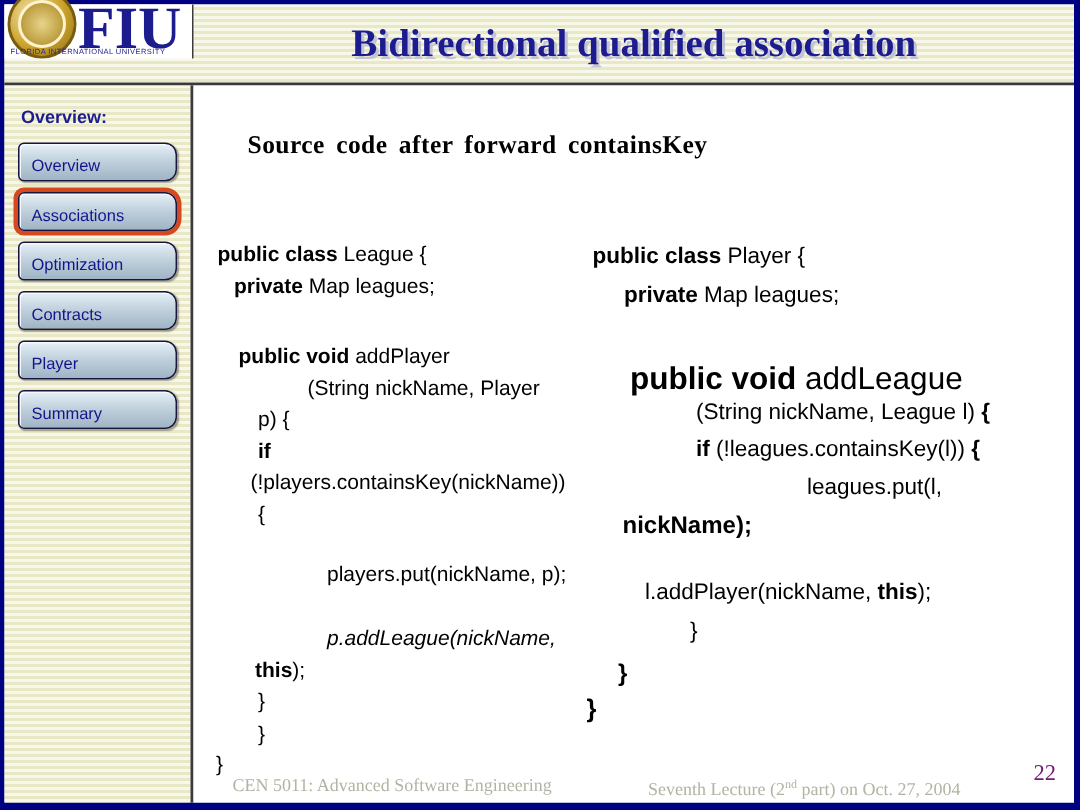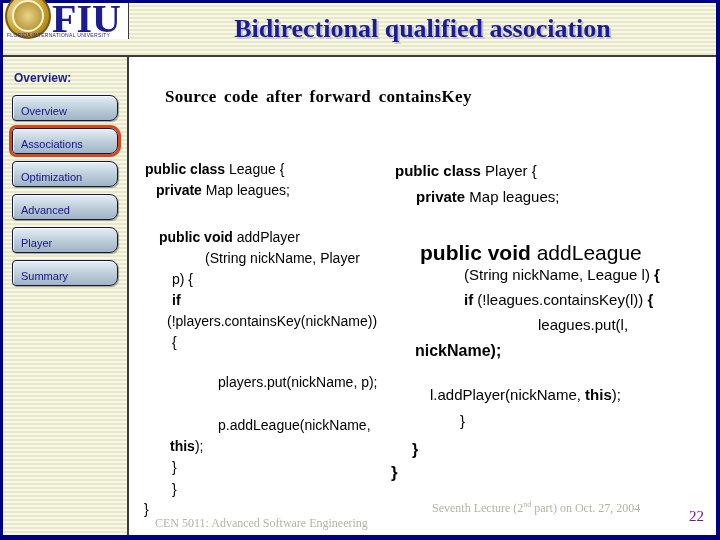--- a/index.html
+++ b/index.html
@@ -44,21 +44,21 @@
   .heading{position:absolute;left:36px;top:30px;font-family:"Liberation Serif",serif;
         font-weight:bold;font-size:17px;color:#000;word-spacing:3px;letter-spacing:.3px;
         white-space:nowrap;}
   .code-line{position:absolute;color:#000;white-space:pre;line-height:1.2;}
   .code-line .b{font-weight:bold;}
 
   
   .footer-course,.footer-lecture{position:absolute;font-size:12px;color:#b3b3a3;white-space:pre;font-family:Liberation Serif, serif;}
   .footer-lecture sup{font-size:8px;}
   .footer-course{left:26px;top:459px;}
-  .footer-lecture{left:303px;top:443px;}
+  .footer-lecture{left:303px;top:461px;}
   .footer-page{position:absolute;left:560px;top:451px;font-family:"Liberation Serif",serif;
         font-size:15px;color:#701a75;}
 </style>
 </head>
 <body>
 
 <div class="slide">
   <div class="inner">
 
     <div class="header stripes">
@@ -73,39 +73,39 @@
         <div class="slide-title">Bidirectional qualified association</div>
       </div>
     </div>
 
     <div class="sidebar stripes">
       <div class="sidebar-label">Overview:</div>
       <div id="sidebar-items">
           <div class="sbtn">Overview</div>
           <div class="sbtn hl">Associations</div>
           <div class="sbtn">Optimization</div>
-          <div class="sbtn">Advanced</div>
+          <div class="sbtn">Contracts</div>
           <div class="sbtn">Player</div>
           <div class="sbtn">Summary</div>
         </div>
     </div>
 
     <div class="content">
       <div class="heading">Source code after forward containsKey</div>
       <div id="code-layer">
           <div class="code-line" style="left: 16px; top: 104px; font-size: 14px; text-align: center;"><span class="b">public class </span><span>League {</span></div>
           <div class="code-line" style="left: 27px; top: 125px; font-size: 14px;"><span class="b">private </span><span>Map leagues;</span></div>
           <div class="code-line" style="left: 30px; top: 172px; font-size: 14px;"><span class="b">public void </span><span>addPlayer</span></div>
           <div class="code-line" style="left: 76px; top: 193px; font-size: 14px;"><span>(String nickName, Player</span></div>
           <div class="code-line" style="left: 43px; top: 214px; font-size: 14px;"><span>p) {</span></div>
           <div class="code-line" style="left: 43px; top: 235px; font-size: 14px;"><span class="b">if</span></div>
           <div class="code-line" style="left: 38px; top: 256px; font-size: 14px;"><span>(!players.containsKey(nickName))</span></div>
           <div class="code-line" style="left: 43px; top: 277px; font-size: 14px;"><span>{</span></div>
           <div class="code-line" style="left: 89px; top: 317px; font-size: 14px;"><span>players.put(nickName, p);</span></div>
-          <div class="code-line" style="left: 89px; top: 360px; font-size: 14px;"><span>p.addLeague(nickName,</span></div>
+          <div class="code-line" style="left: 89px; top: 360px; font-size: 14px; font-style: italic;"><span>p.addLeague(nickName,</span></div>
           <div class="code-line" style="left: 41px; top: 381px; font-size: 14px;"><span class="b">this</span><span>);</span></div>
           <div class="code-line" style="left: 43px; top: 402px; font-size: 14px;"><span>}</span></div>
           <div class="code-line" style="left: 43px; top: 424px; font-size: 14px;"><span>}</span></div>
           <div class="code-line" style="left: 15px; top: 444px; font-size: 14px;"><span>}</span></div>
           <div class="code-line" style="left: 266px; top: 105px; font-size: 15px;"><span class="b">public class </span><span>Player {</span></div>
           <div class="code-line" style="left: 287px; top: 131px; font-size: 15px;"><span class="b">private </span><span>Map leagues;</span></div>
           <div class="code-line" style="left: 291px; top: 183px; font-size: 21px;"><span class="b">public void </span><span>addLeague</span></div>
           <div class="code-line" style="left: 335px; top: 209px; font-size: 15px;"><span>(String nickName, League l) </span><span class="b">{</span></div>
           <div class="code-line" style="left: 335px; top: 234px; font-size: 15px;"><span class="b">if </span><span>(!leagues.containsKey(l)) </span><span class="b">{</span></div>
           <div class="code-line" style="left: 409px; top: 259px; font-size: 15px;"><span>leagues.put(l,</span></div>

